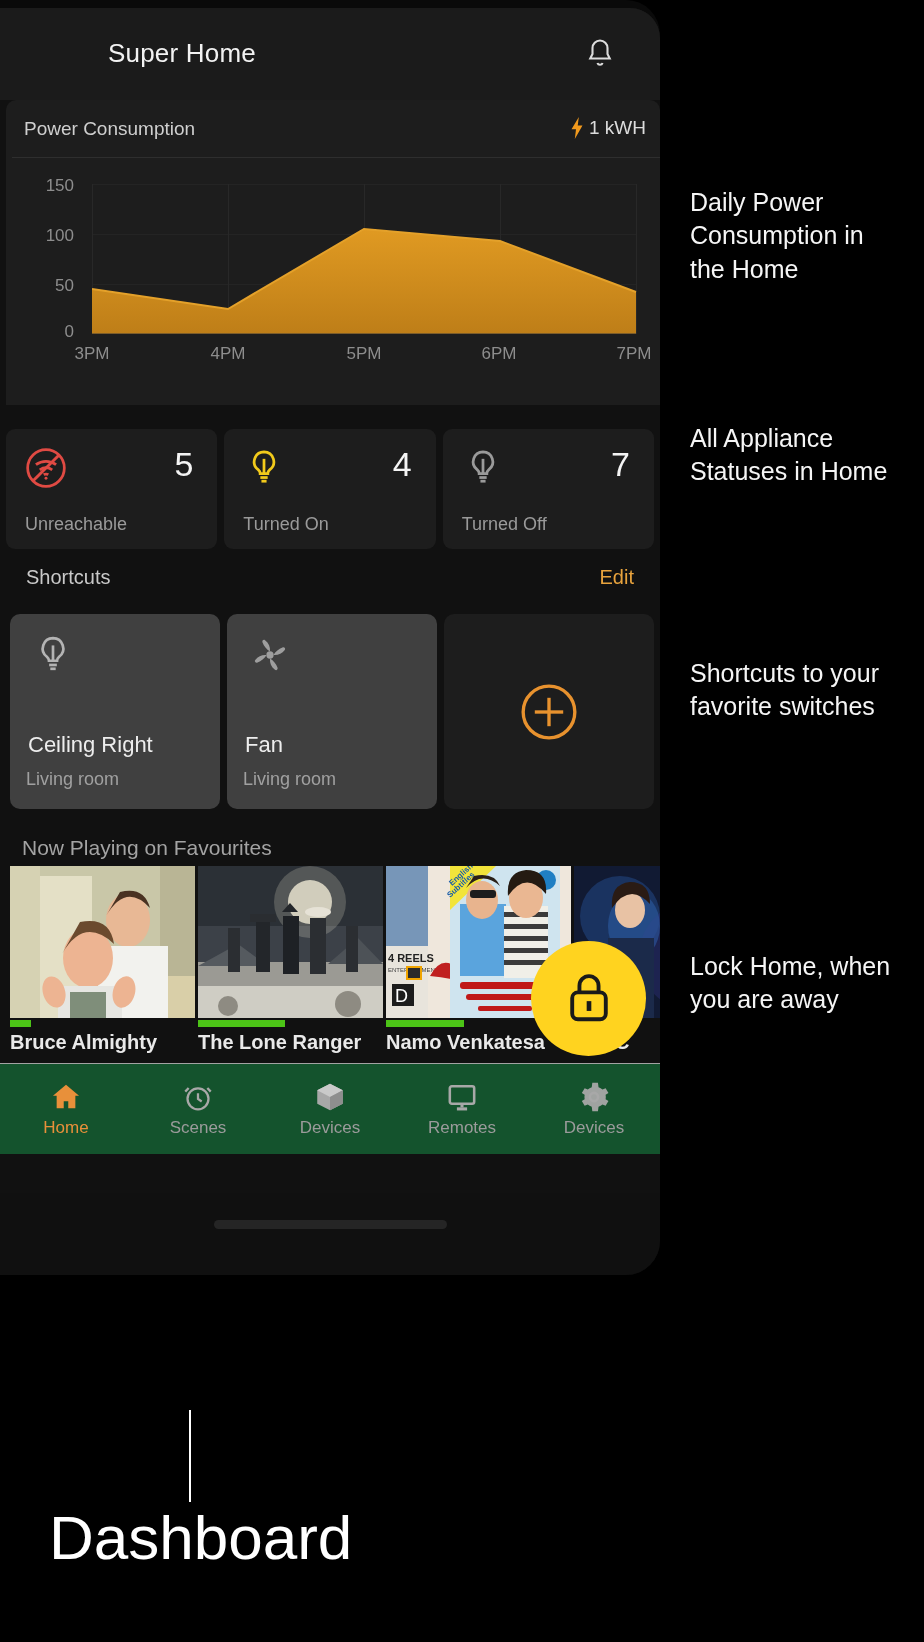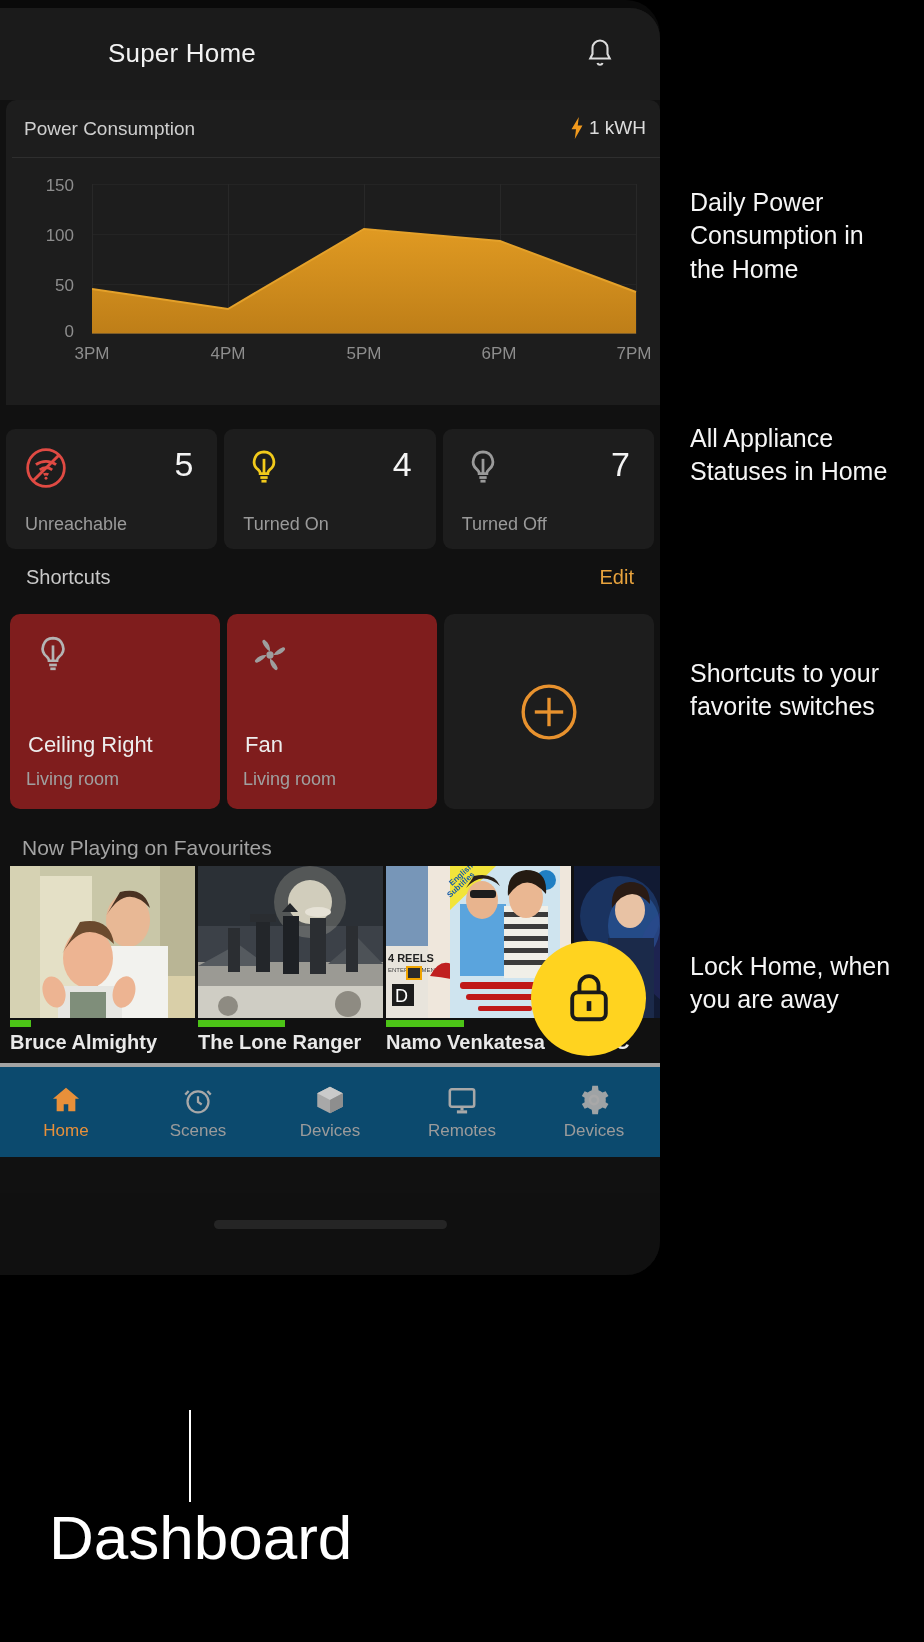--- a/index.html
+++ b/index.html
@@ -41,42 +41,42 @@
   .status-card{flex:1;background:#1d1d1d;border-radius:9px;position:relative;}
   .status-icon{position:absolute;left:18px;top:17px;width:44px;height:44px;}
   .status-num{position:absolute;right:24px;top:16px;font-size:34px;color:#f4f4f4;font-weight:300;}
   .status-label{position:absolute;left:19px;bottom:14px;font-size:18px;color:#9a9a9a;text-align:center;}
 
   
   #shortcuts-head{position:absolute;left:0;top:558px;width:654px;height:46px;}
   #shortcuts-title{position:absolute;left:26px;top:0;font-size:20px;color:#c9c9c9;}
   #shortcuts-edit{position:absolute;right:20px;top:0;font-size:20px;color:#e8a33d;}
   #shortcut-row{position:absolute;left:10px;top:606px;width:644px;height:195px;display:flex;gap:7px;}
-  .sc-card{flex:1;background:#7f1d1d;border-radius:10px;position:relative;text-decoration:underline;}
+  .sc-card{flex:1;background:#404040;border-radius:10px;position:relative;text-decoration:underline;}
   .sc-icon{position:absolute;left:20px;top:18px;width:46px;height:46px;}
   .sc-name{position:absolute;left:18px;top:118px;font-size:22px;color:#ededed;white-space:nowrap;}
   .sc-room{position:absolute;left:16px;top:155px;font-size:18px;color:#a0a0a0;}
   #sc-add{flex:1;background:#1d1d1d;border-radius:10px;position:relative;}
   #plus-wrap{position:absolute;left:50%;top:50%;transform:translate(-50%,-50%);width:62px;height:62px;}
 
   
   #np-title{position:absolute;left:22px;top:828px;font-size:21px;color:#a3a3a3;}
   #np-row{position:absolute;left:10px;top:858px;width:650px;height:190px;display:flex;gap:3px;overflow:hidden;}
   .np-item{width:185px;flex:0 0 auto;position:relative;}
   .np-thumb{width:185px;height:152px;position:relative;overflow:hidden;background:#222;}
   .np-bar{position:absolute;left:0;top:154px;height:7px;background:#4CC417;}
   .np-label{position:absolute;left:0;top:165px;width:195px;font-size:20px;color:#e9e9e9;white-space:nowrap;font-weight:bold;}
 
   
   #lock-fab{position:absolute;left:531px;top:933px;width:115px;height:115px;border-radius:50%;
             background:#FFD31F;display:flex;align-items:center;justify-content:center;}
 
   
-  #bottomnav{position:absolute;left:0;top:1055px;width:660px;height:90px;background:#0c4a6e;
-             border-top:4px solid #a3a3a3;display:flex;}
+  #bottomnav{position:absolute;left:0;top:1055px;width:660px;height:90px;background:#14532d;
+             border-top:1px solid #a3a3a3;display:flex;}
   .nav-item{flex:1;position:relative;display:flex;flex-direction:column;align-items:center;justify-content:center;gap:4px;}
   .nav-ico{width:34px;height:34px;display:block;}
   .nav-lbl{font-size:17px;color:#9b9b9b;}
   .nav-item.active .nav-lbl{color:#E8903A;}
 
   
   #home-ind{position:absolute;left:214px;top:1212px;width:233px;height:9px;border-radius:5px;background:#252525;}
 
   
   .anno{position:absolute;left:690px;width:215px;font-size:25px;line-height:1.33;color:#f5f5f5;}

